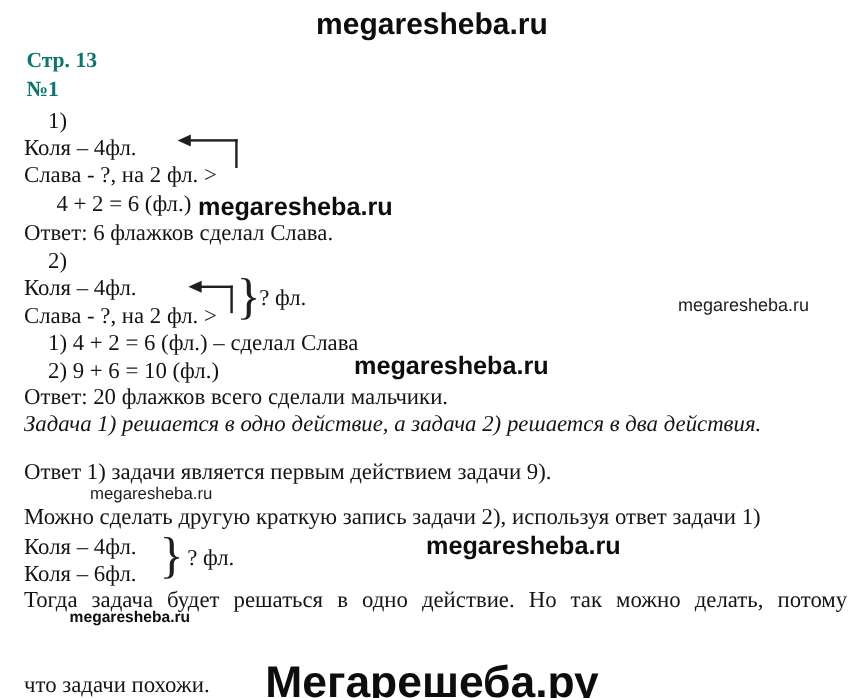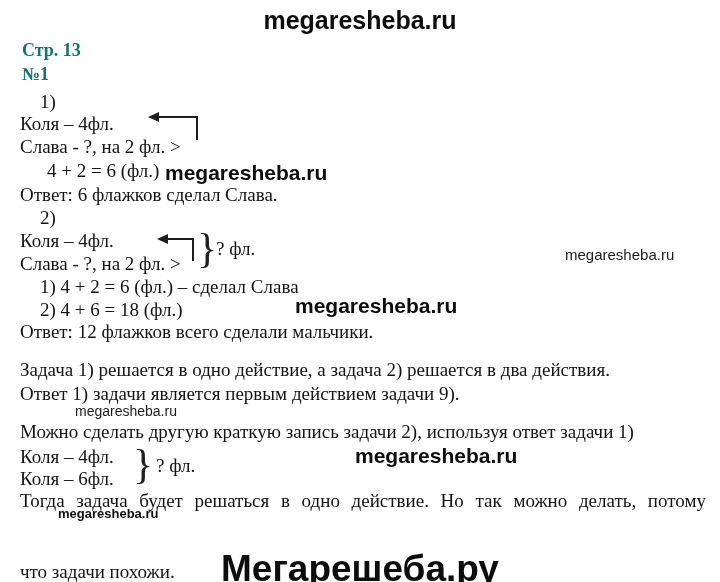--- a/index.html
+++ b/index.html
@@ -79,27 +79,27 @@
 <div class="abs brace" style="left:197px; top:228px;">}</div>
 
 <div class="abs body-text" style="left:216px; top:238px;">? фл.</div>
 
 <div class="abs wm-reg" style="left:565px; top:246px; font-size:15px;">megaresheba.ru</div>
 
 <div class="abs body-text" style="left:20px; top:253px;">Слава - ?, на 2 фл. &gt;</div>
 
 <div class="abs body-text" style="left:40px; top:276px;text-align:center;">1) 4 + 2 = 6 (фл.) – сделал Слава</div>
 
-<div class="abs body-text" style="left:40px; top:299px;">2) 4 + 6 = 18 (фл.)</div>
+<div class="abs body-text" style="left:40px; top:299px;">2) 9 + 6 = 10 (фл.)</div>
 
 <div class="abs wm-bold" style="left:295px; top:294px; font-size:21px;">megaresheba.ru</div>
 
-<div class="abs body-text" style="left:20px; top:321px;">Ответ: 12 флажков всего сделали мальчики.</div>
+<div class="abs body-text" style="left:20px; top:321px;">Ответ: 20 флажков всего сделали мальчики.</div>
 
-<div class="abs body-text" style="left:20px; top:359px;">Задача 1) решается в одно действие, а задача 2) решается в два действия.</div>
+<div class="abs body-text" style="left:20px; top:343px;font-style:italic;">Задача 1) решается в одно действие, а задача 2) решается в два действия.</div>
 
 <div class="abs body-text" style="left:20px; top:383px;">Ответ 1) задачи является первым действием задачи 9).</div>
 
 <div class="abs wm-reg" style="left:75px; top:403px; font-size:14px;">megaresheba.ru</div>
 
 <div class="abs body-text" style="left:20px; top:421px;">Можно сделать другую краткую запись задачи 2), используя ответ задачи 1)</div>
 
 <div class="abs body-text" style="left:20px; top:446px;">Коля – 4фл.</div>
 
 <div class="abs body-text" style="left:20px; top:468px;">Коля – 6фл.</div>

